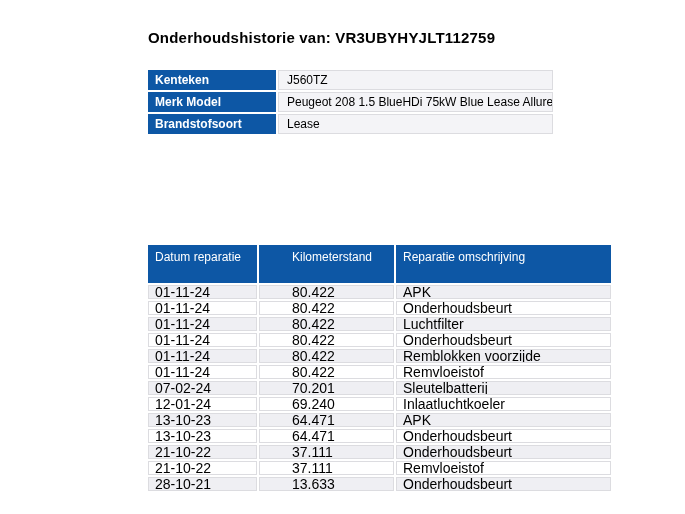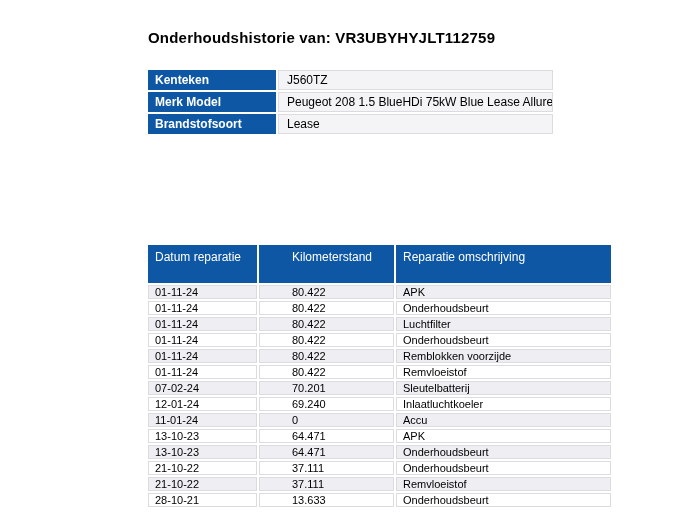--- a/index.html
+++ b/index.html
@@ -77,21 +77,21 @@
     font-size: 12px;
     line-height: 14px;
     text-align: left;
     vertical-align: top;
     padding: 4px 6px;
     height: 28px;
     white-space: nowrap;
     overflow: hidden;
   }
   .history-table td {
-    font-size: 11px;
+    font-size: 14px;
     line-height: 12px;
     padding: 0 6px;
     color: #000000;
     border: 1px solid #dcdce0;
     background: #ffffff;
     vertical-align: middle;
     white-space: nowrap;
     overflow: hidden;
   }
   .history-table tbody tr:nth-child(odd) td {
@@ -168,25 +168,20 @@
         <td class="c-date">07-02-24</td>
         <td class="c-km">70.201</td>
         <td class="c-desc">Sleutelbatterij</td>
       </tr>
       <tr>
         <td class="c-date">12-01-24</td>
         <td class="c-km">69.240</td>
         <td class="c-desc">Inlaatluchtkoeler</td>
       </tr>
       <tr>
-        <td class="c-date">11-01-24</td>
-        <td class="c-km">0</td>
-        <td class="c-desc">Accu</td>
-      </tr>
-      <tr>
         <td class="c-date">13-10-23</td>
         <td class="c-km">64.471</td>
         <td class="c-desc">APK</td>
       </tr>
       <tr>
         <td class="c-date">13-10-23</td>
         <td class="c-km">64.471</td>
         <td class="c-desc">Onderhoudsbeurt</td>
       </tr>
       <tr>

